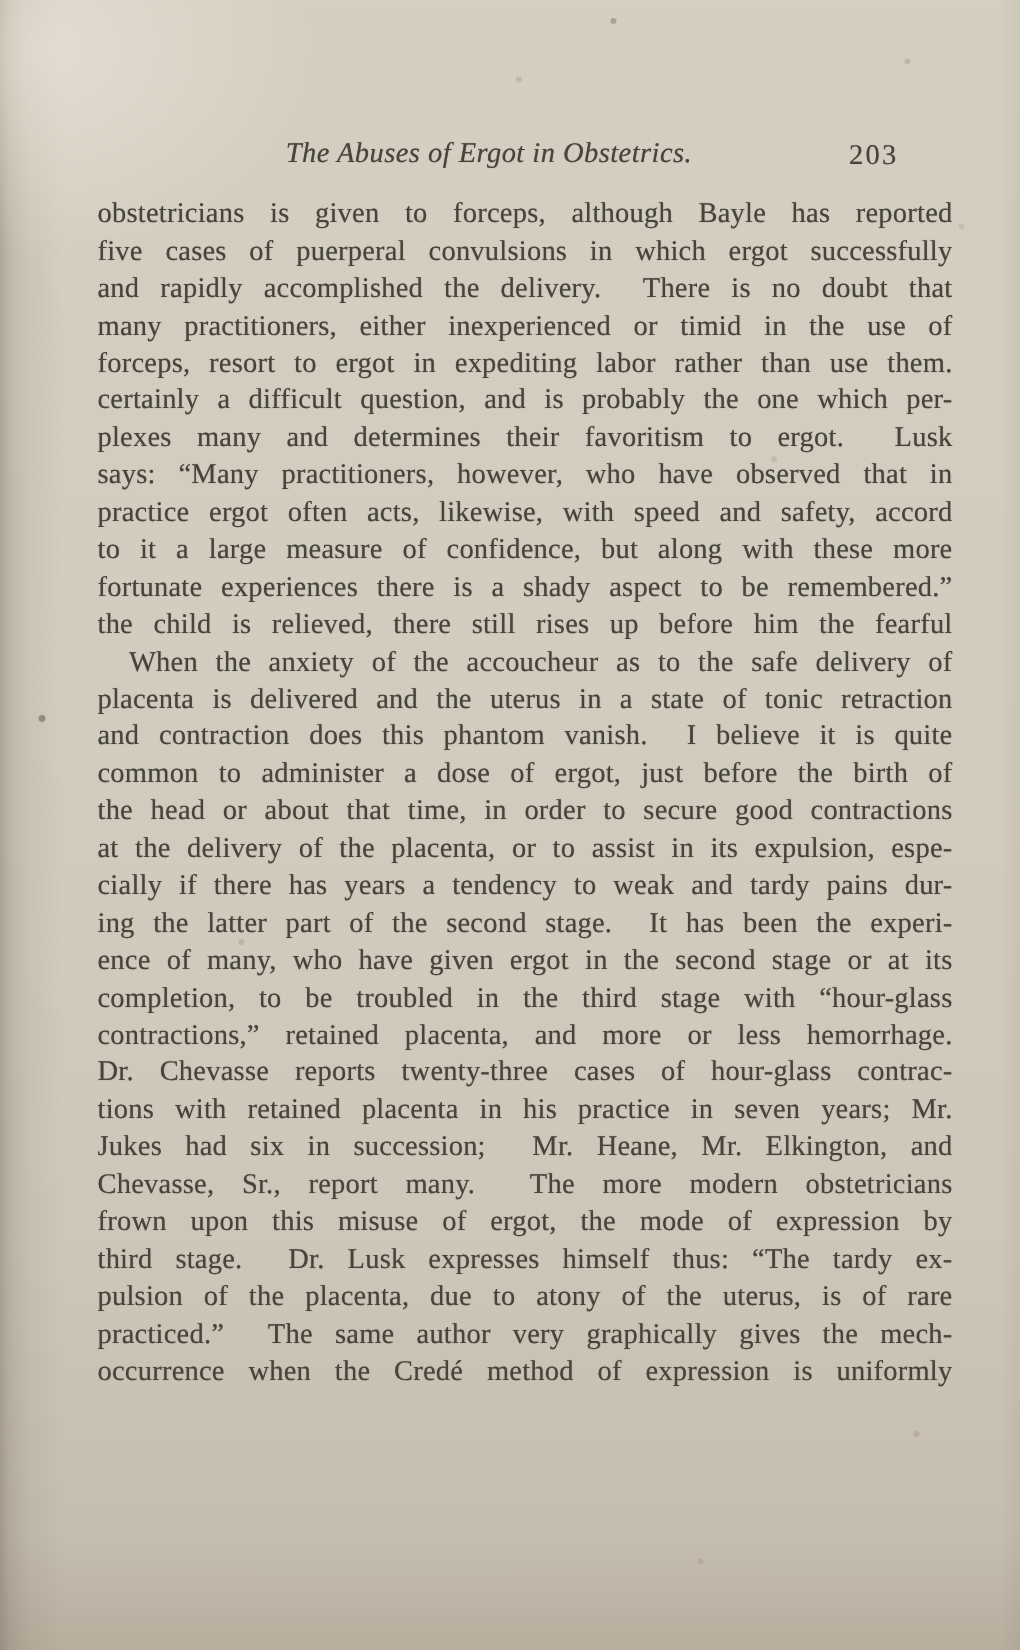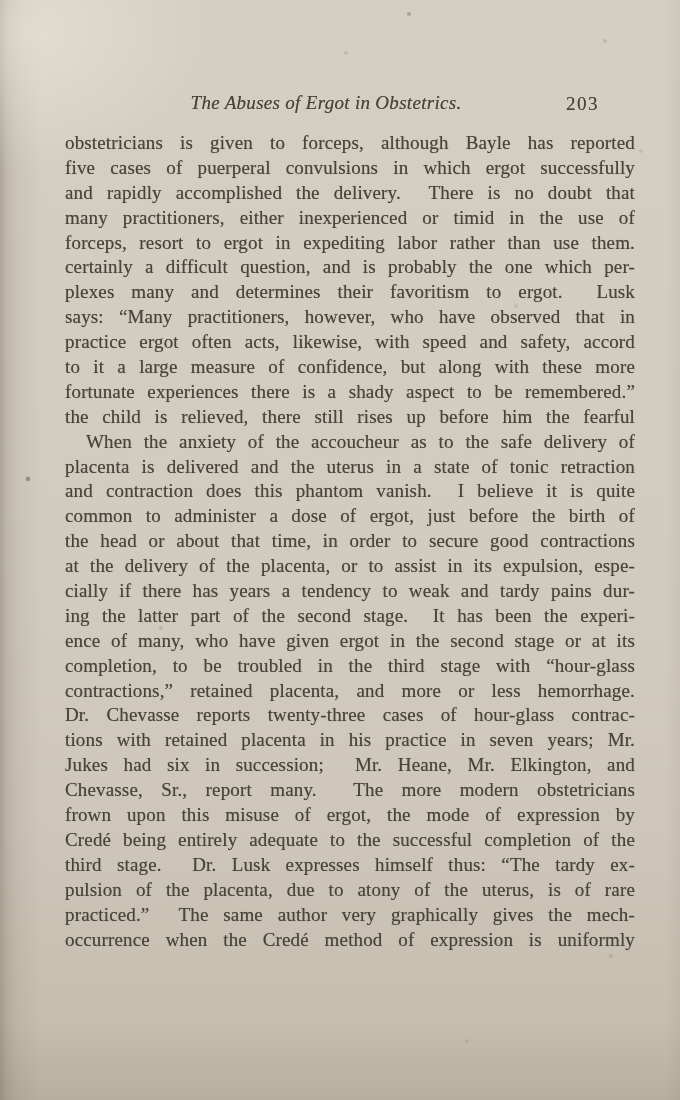--- a/index.html
+++ b/index.html
@@ -115,19 +115,18 @@
       <div class="line">cially if there has years a tendency to weak and tardy pains dur-</div>
       <div class="line">ing the latter part of the second stage.  It has been the experi-</div>
       <div class="line">ence of many, who have given ergot in the second stage or at its</div>
       <div class="line">completion, to be troubled in the third stage with “hour-glass</div>
       <div class="line">contractions,” retained placenta, and more or less hemorrhage.</div>
       <div class="line">Dr. Chevasse reports twenty-three cases of hour-glass contrac-</div>
       <div class="line">tions with retained placenta in his practice in seven years; Mr.</div>
       <div class="line">Jukes had six in succession;  Mr. Heane, Mr. Elkington, and</div>
       <div class="line">Chevasse, Sr., report many.  The more modern obstetricians</div>
       <div class="line">frown upon this misuse of ergot, the mode of expression by</div>
-      <div class="line">Credé being entirely adequate to the successful completion of the</div>
       <div class="line">third stage.  Dr. Lusk expresses himself thus: “The tardy ex-</div>
       <div class="line">pulsion of the placenta, due to atony of the uterus, is of rare</div>
       <div class="line">practiced.”  The same author very graphically gives the mech-</div>
       <div class="line">occurrence when the Credé method of expression is uniformly</div>
     </div>
 </div>
 
 </body></html>

